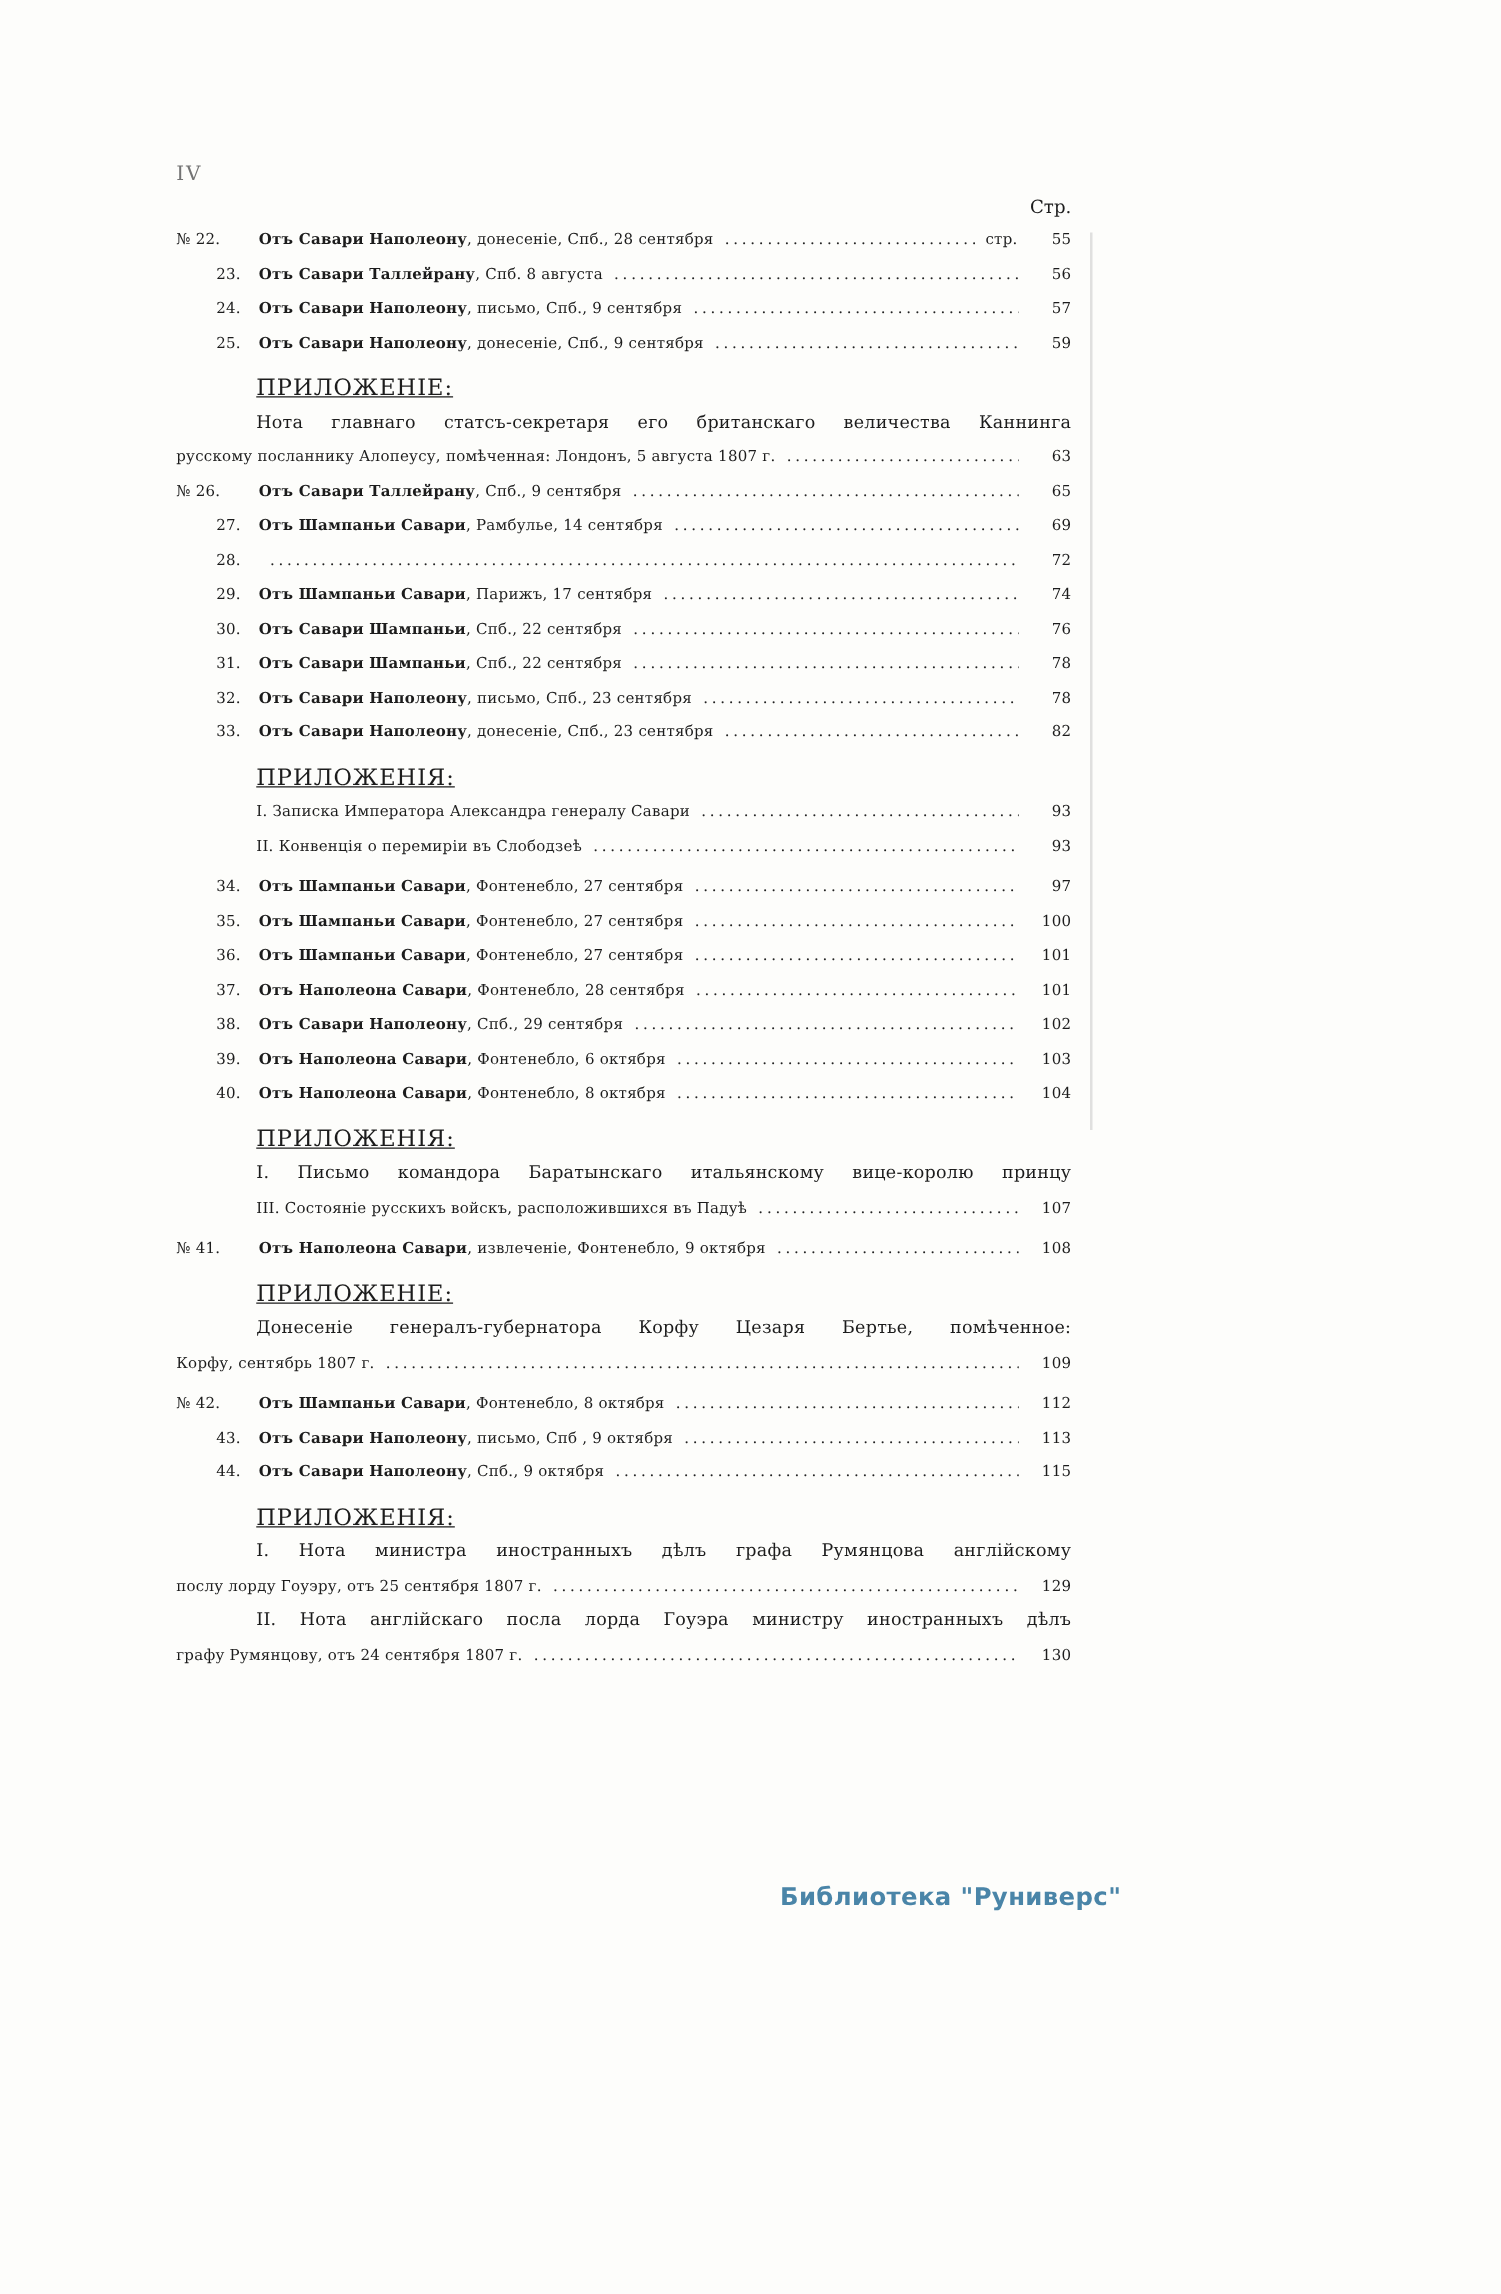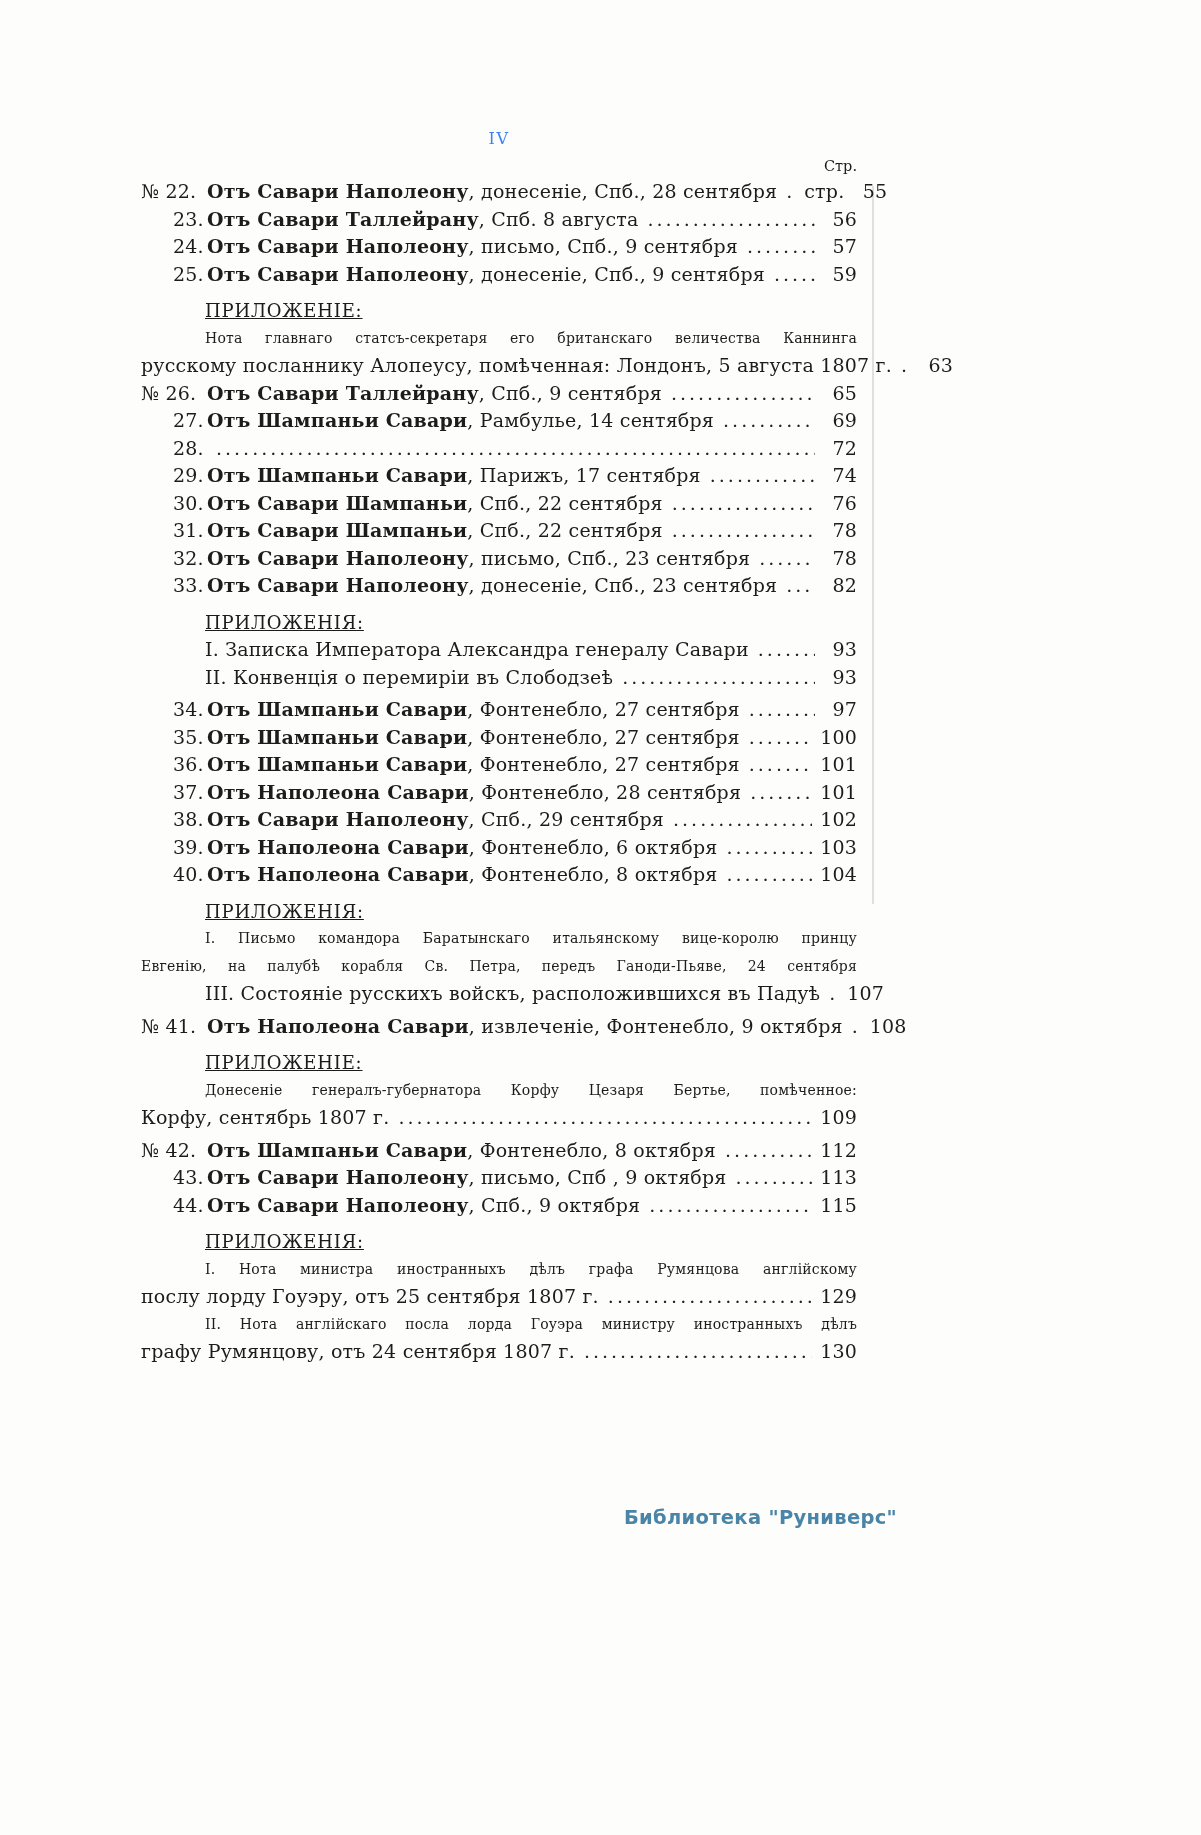--- a/index.html
+++ b/index.html
@@ -11,28 +11,28 @@
     margin:0 auto;
     background:#fdfdfb;
     font-family:"DejaVu Serif", serif;
     color:#1c1c1c;
     overflow:hidden;
   }
   .content {
     position:absolute; left:141px; top:130px; width:716px;
   }
   .folio {
-    font-size:16px; letter-spacing:1.5px; color:#3b82f6; line-height:18px;text-align:center;
+    font-size:16px; letter-spacing:1.5px; color:#737373; line-height:18px;
   }
   .col-header {
     text-align:right; font-size:14.5px; margin-top:10px; margin-bottom:4px; line-height:16px;
   }
   .row {
     display:flex; align-items:flex-start;
-    font-size:19px; line-height:27.5px; letter-spacing:.2px;
+    font-size:12px; line-height:27.5px; letter-spacing:.2px;
   }
   .num { flex:0 0 66px; }
   .num.plain { padding-left:32px; box-sizing:border-box; }
   .etext { white-space:nowrap; }
   .names { font-weight:700; }
   .leader {
     flex:1 1 auto; overflow:hidden; white-space:nowrap;
     margin:0 8px 0 9px; min-width:10px; color:#222;
   }
   .leader::after {
@@ -208,21 +208,20 @@
     <div class="row">
       <span class="num plain">40.</span>
       <span class="etext"><b class="names">Отъ Наполеона Савари</b><span>, Фонтенебло, 8 октября</span></span>
       <span class="leader"></span>
       <span class="pageno">104</span>
     </div>
 
     <div class="apx-header">ПРИЛОЖЕНІЯ:</div>
     <div>
       <div class="jline first">I. Письмо командора Баратынскаго итальянскому вице-королю принцу</div>
-      <div class="jline">Евгенію, на палубѣ корабля Св. Петра, передъ Ганоди-Пьяве, 24 сентября</div>
     </div>
     <div class="row roman">
       <span class="etext">III. Состояніе русскихъ войскъ, расположившихся въ Падуѣ</span>
       <span class="leader"></span>
       <span class="pageno">107</span>
     </div>
 
     <div class="row gap-sm">
       <span class="num">№ 41.</span>
       <span class="etext"><b class="names">Отъ Наполеона Савари</b><span>, извлеченіе, Фонтенебло, 9 октября</span></span>

